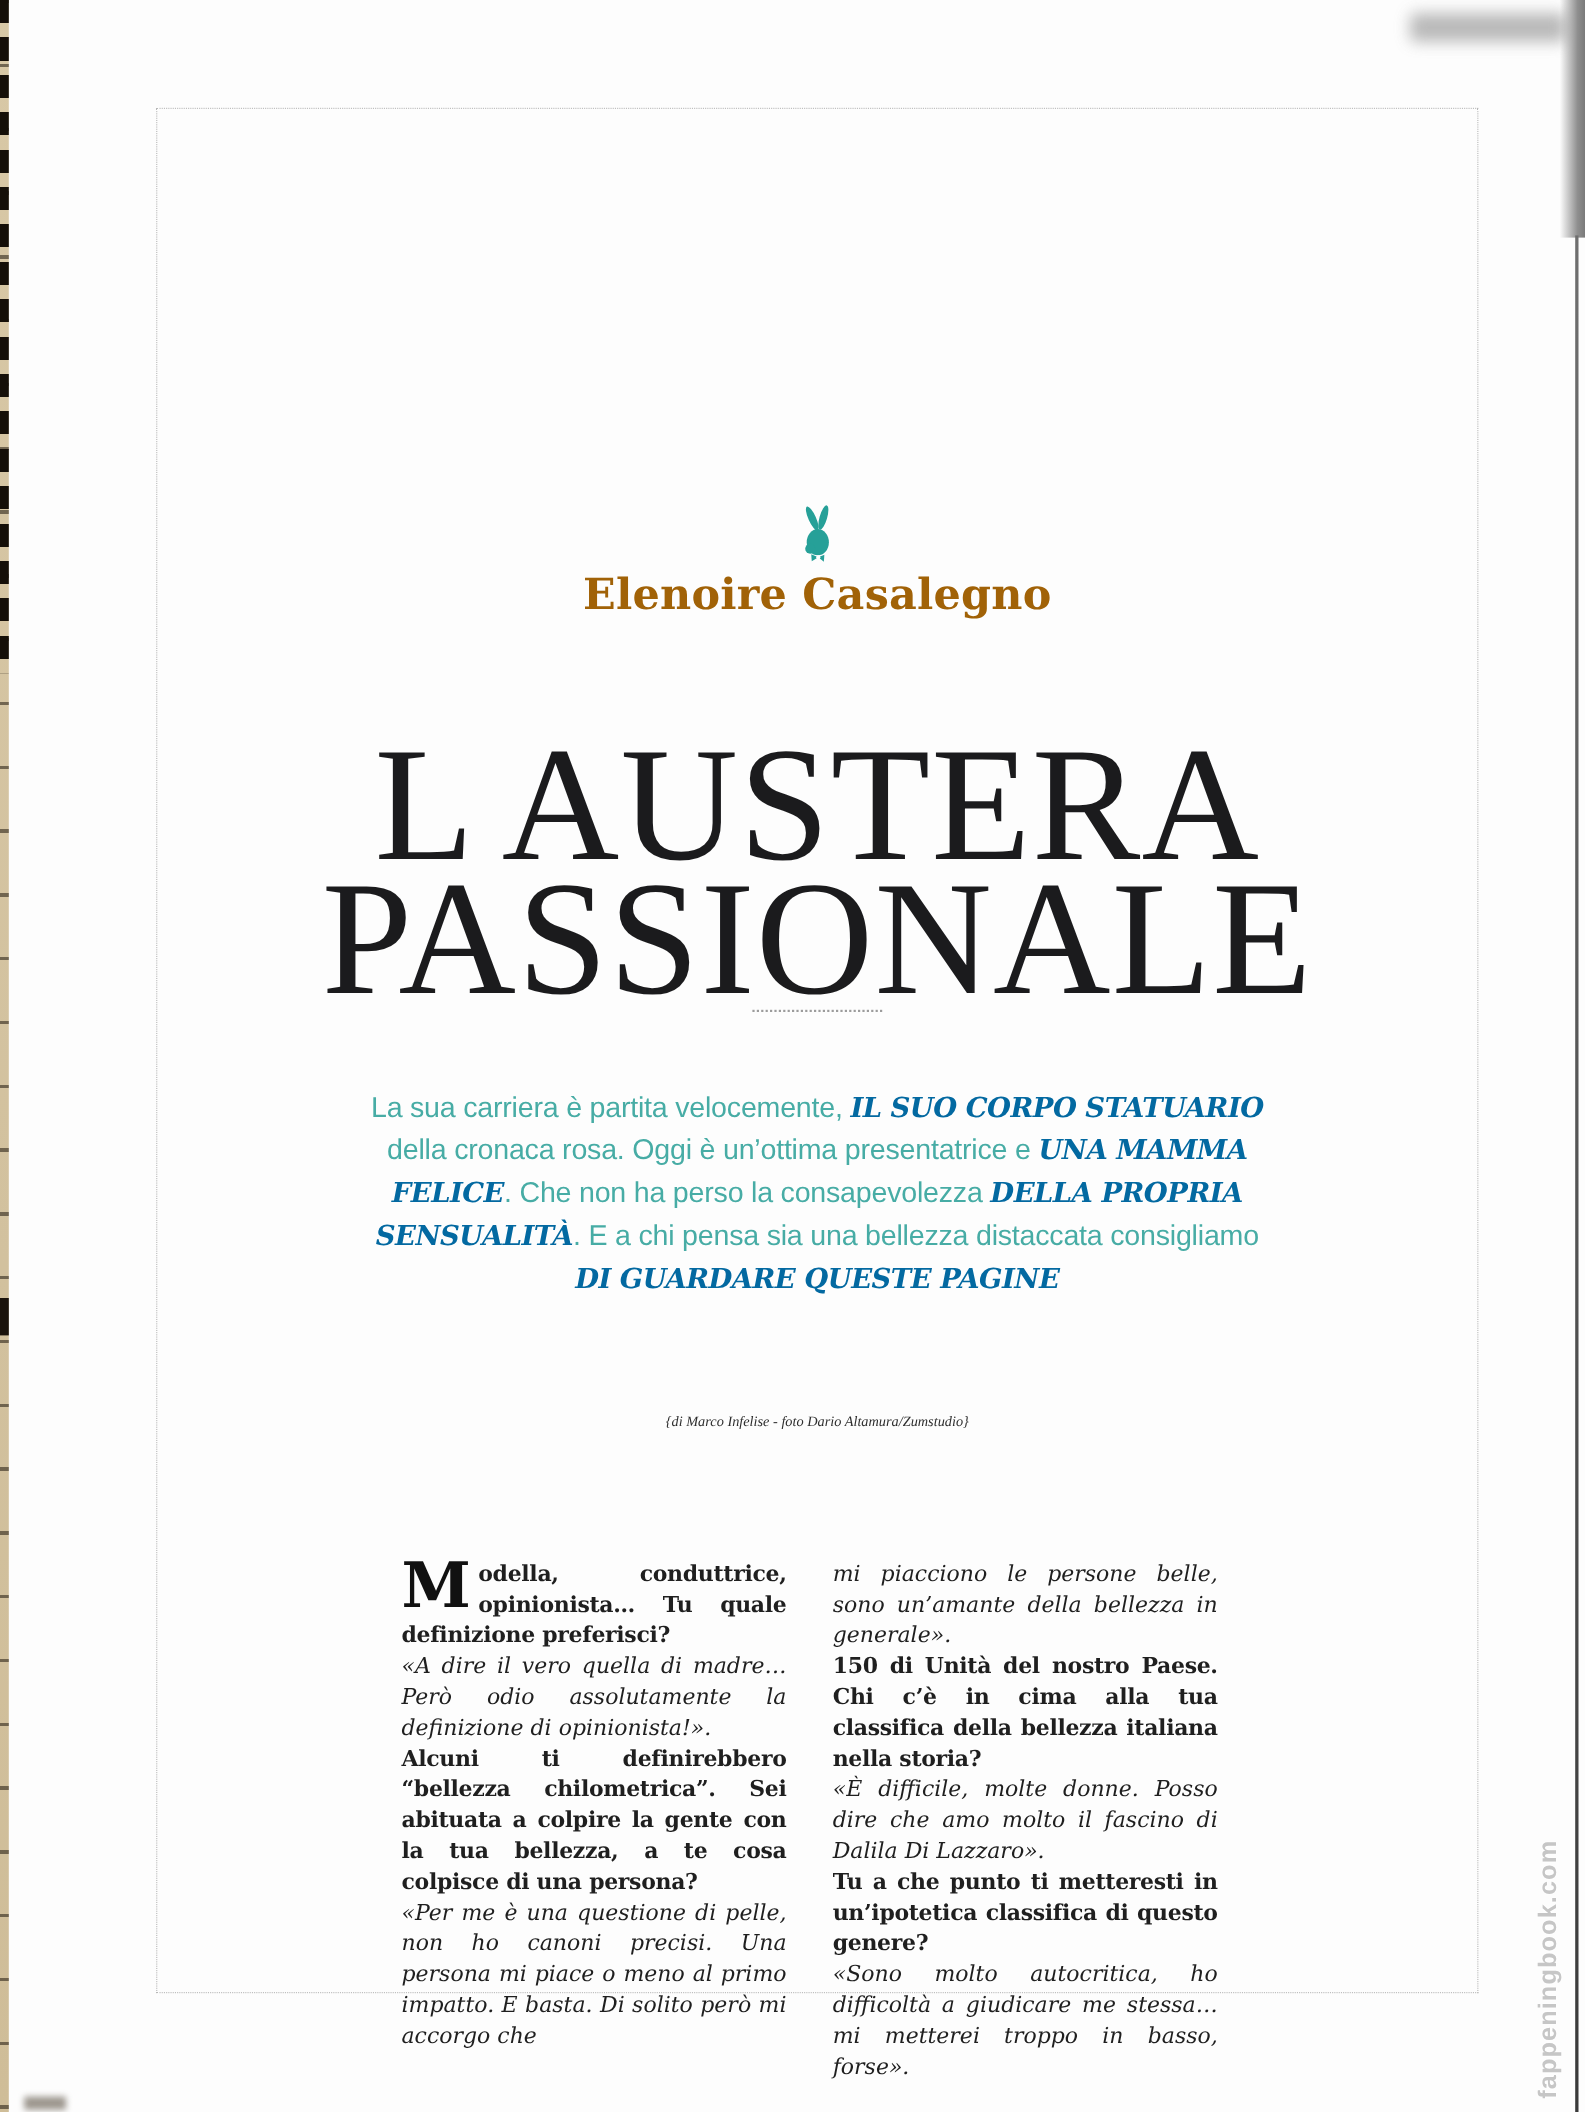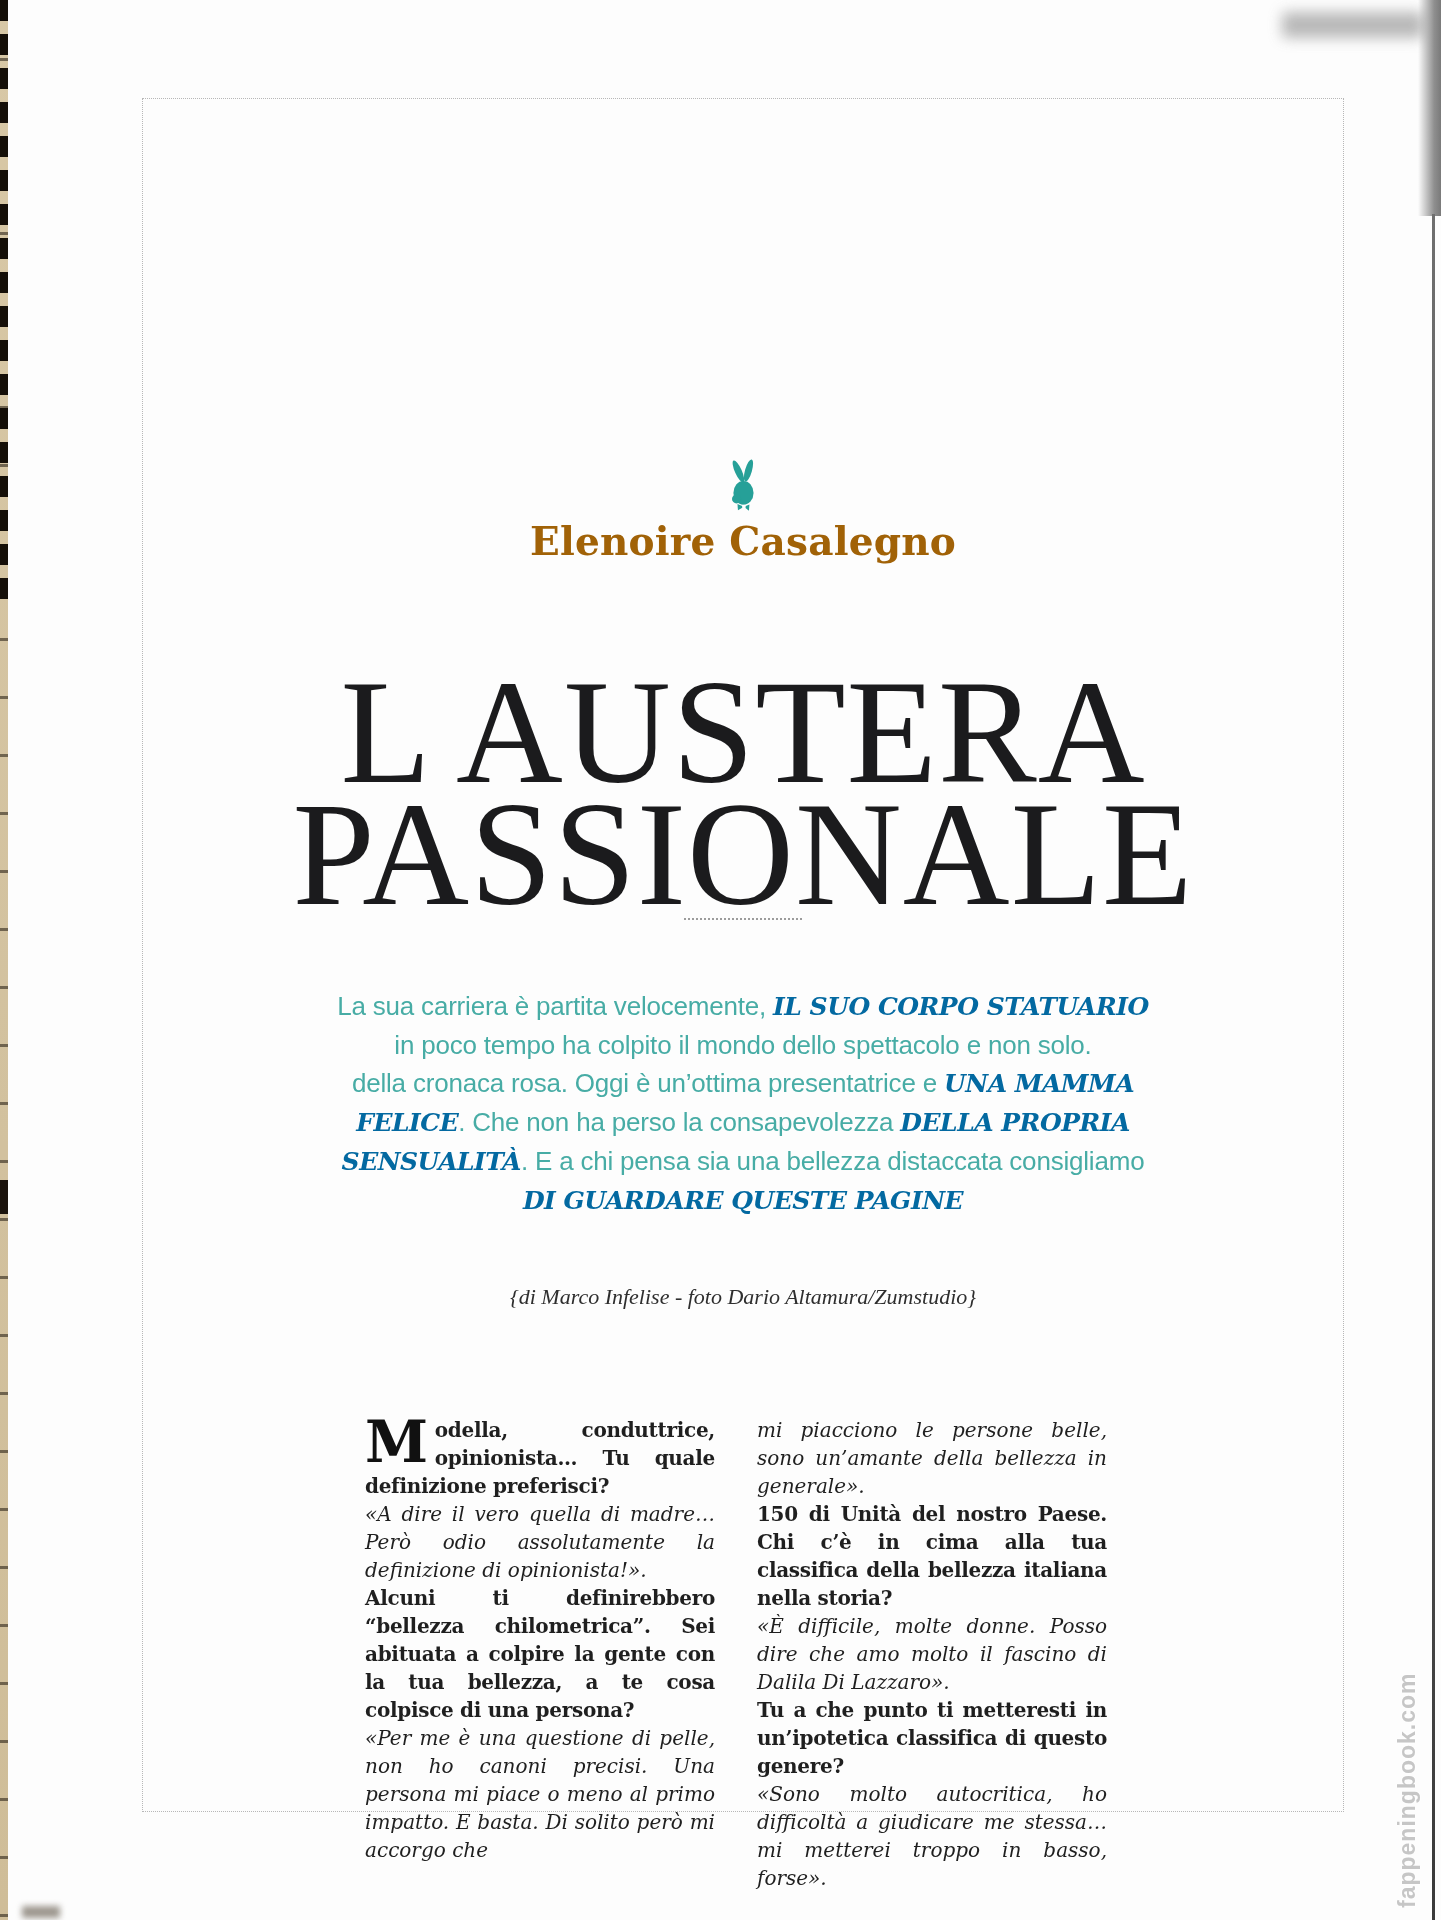--- a/index.html
+++ b/index.html
@@ -41,21 +41,21 @@
   .divider{position:absolute;top:819px;left:50%;width:118px;margin-left:-59px;border-top:2px dotted #9c9c9c;}
 
   
   .intro{position:absolute;top:888px;left:0;width:100%;text-align:center;
       font-family:"Liberation Sans",sans-serif;font-size:26px;line-height:38px;
       color:#47aca5;letter-spacing:-.2px;}
   .intro .em{font-family:"DejaVu Serif",serif;font-style:italic;font-weight:700;
       font-size:25px;color:#0369a1;letter-spacing:-.5px;}
 
   .byline{position:absolute;top:1185px;left:0;width:100%;text-align:center;
-      font-family:"Liberation Serif",serif;font-style:italic;font-size:22px;color:#2e2e2e;}
+      font-family:"Liberation Serif",serif;font-style:italic;font-size:13px;color:#2e2e2e;}
 
   
   .columns{position:absolute;top:1317px;left:222px;width:742px;display:flex;gap:42px;}
   .col{flex:0 0 350px;font-family:"DejaVu Serif",serif;font-size:20px;line-height:28px;
       color:#1f1f1f;text-align:justify;}
   .col p{margin:0;}
   .col p.question{font-weight:700;letter-spacing:-.3px;}
   .col p.answer{font-style:italic;}
   .dropcap{float:left;font-size:57px;line-height:46px;font-weight:700;font-style:normal;
       padding:3px 7px 0 0;color:#111;}
@@ -94,21 +94,20 @@
       </svg>
       <div class="kicker">Elenoire Casalegno</div>
     </div>
 
     <h1 class="title"><span>L AUSTERA</span><br><span>PASSIONALE</span></h1>
 
     <div class="divider"></div>
 
     <div class="intro" id="intro">
         <div><span>La sua carriera è partita velocemente, </span><span class="em">IL SUO CORPO STATUARIO</span></div>
-        <div><span>in poco tempo ha colpito il mondo dello spettacolo e non solo.</span></div>
         <div><span>della cronaca rosa. Oggi è un’ottima presentatrice e </span><span class="em">UNA MAMMA</span></div>
         <div><span class="em">FELICE</span><span>. Che non ha perso la consapevolezza </span><span class="em">DELLA PROPRIA</span></div>
         <div><span class="em">SENSUALITÀ</span><span>. E a chi pensa sia una bellezza distaccata consigliamo</span></div>
         <div><span class="em">DI GUARDARE QUESTE PAGINE</span></div>
       </div>
 
     <div class="byline">{di Marco Infelise - foto Dario Altamura/Zumstudio}</div>
 
     <div class="columns">
       <div class="col" id="col-left">

